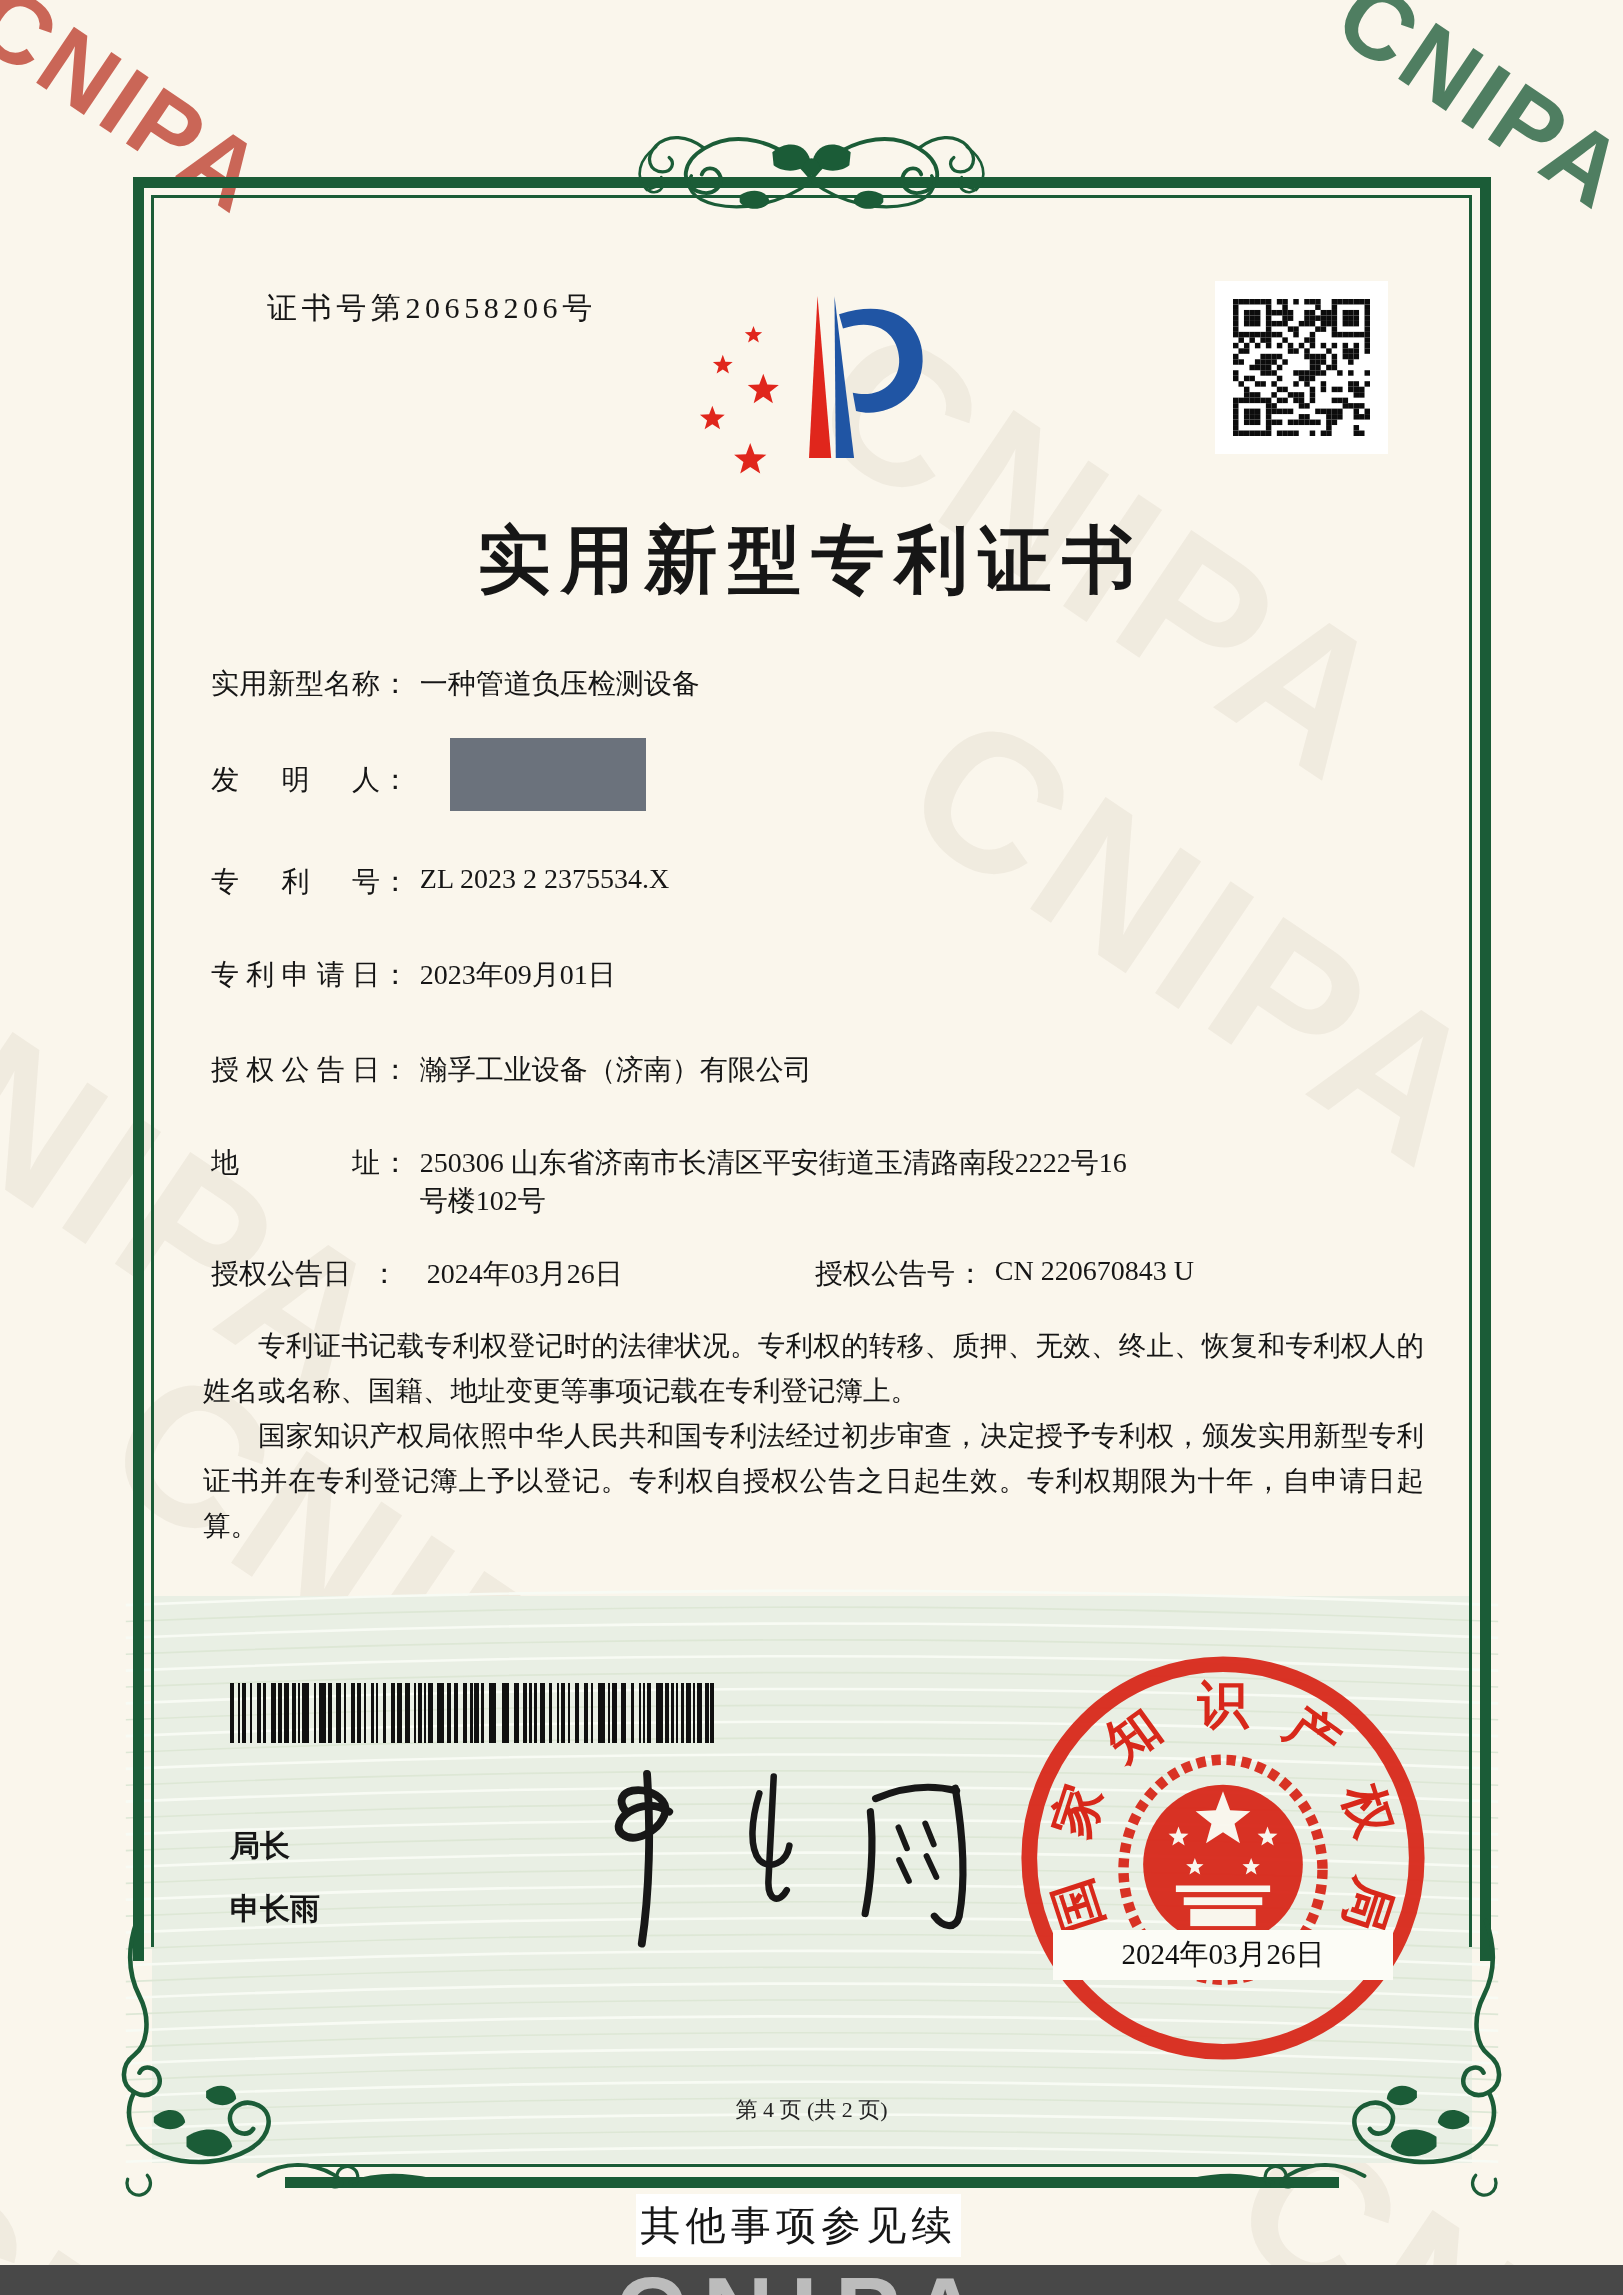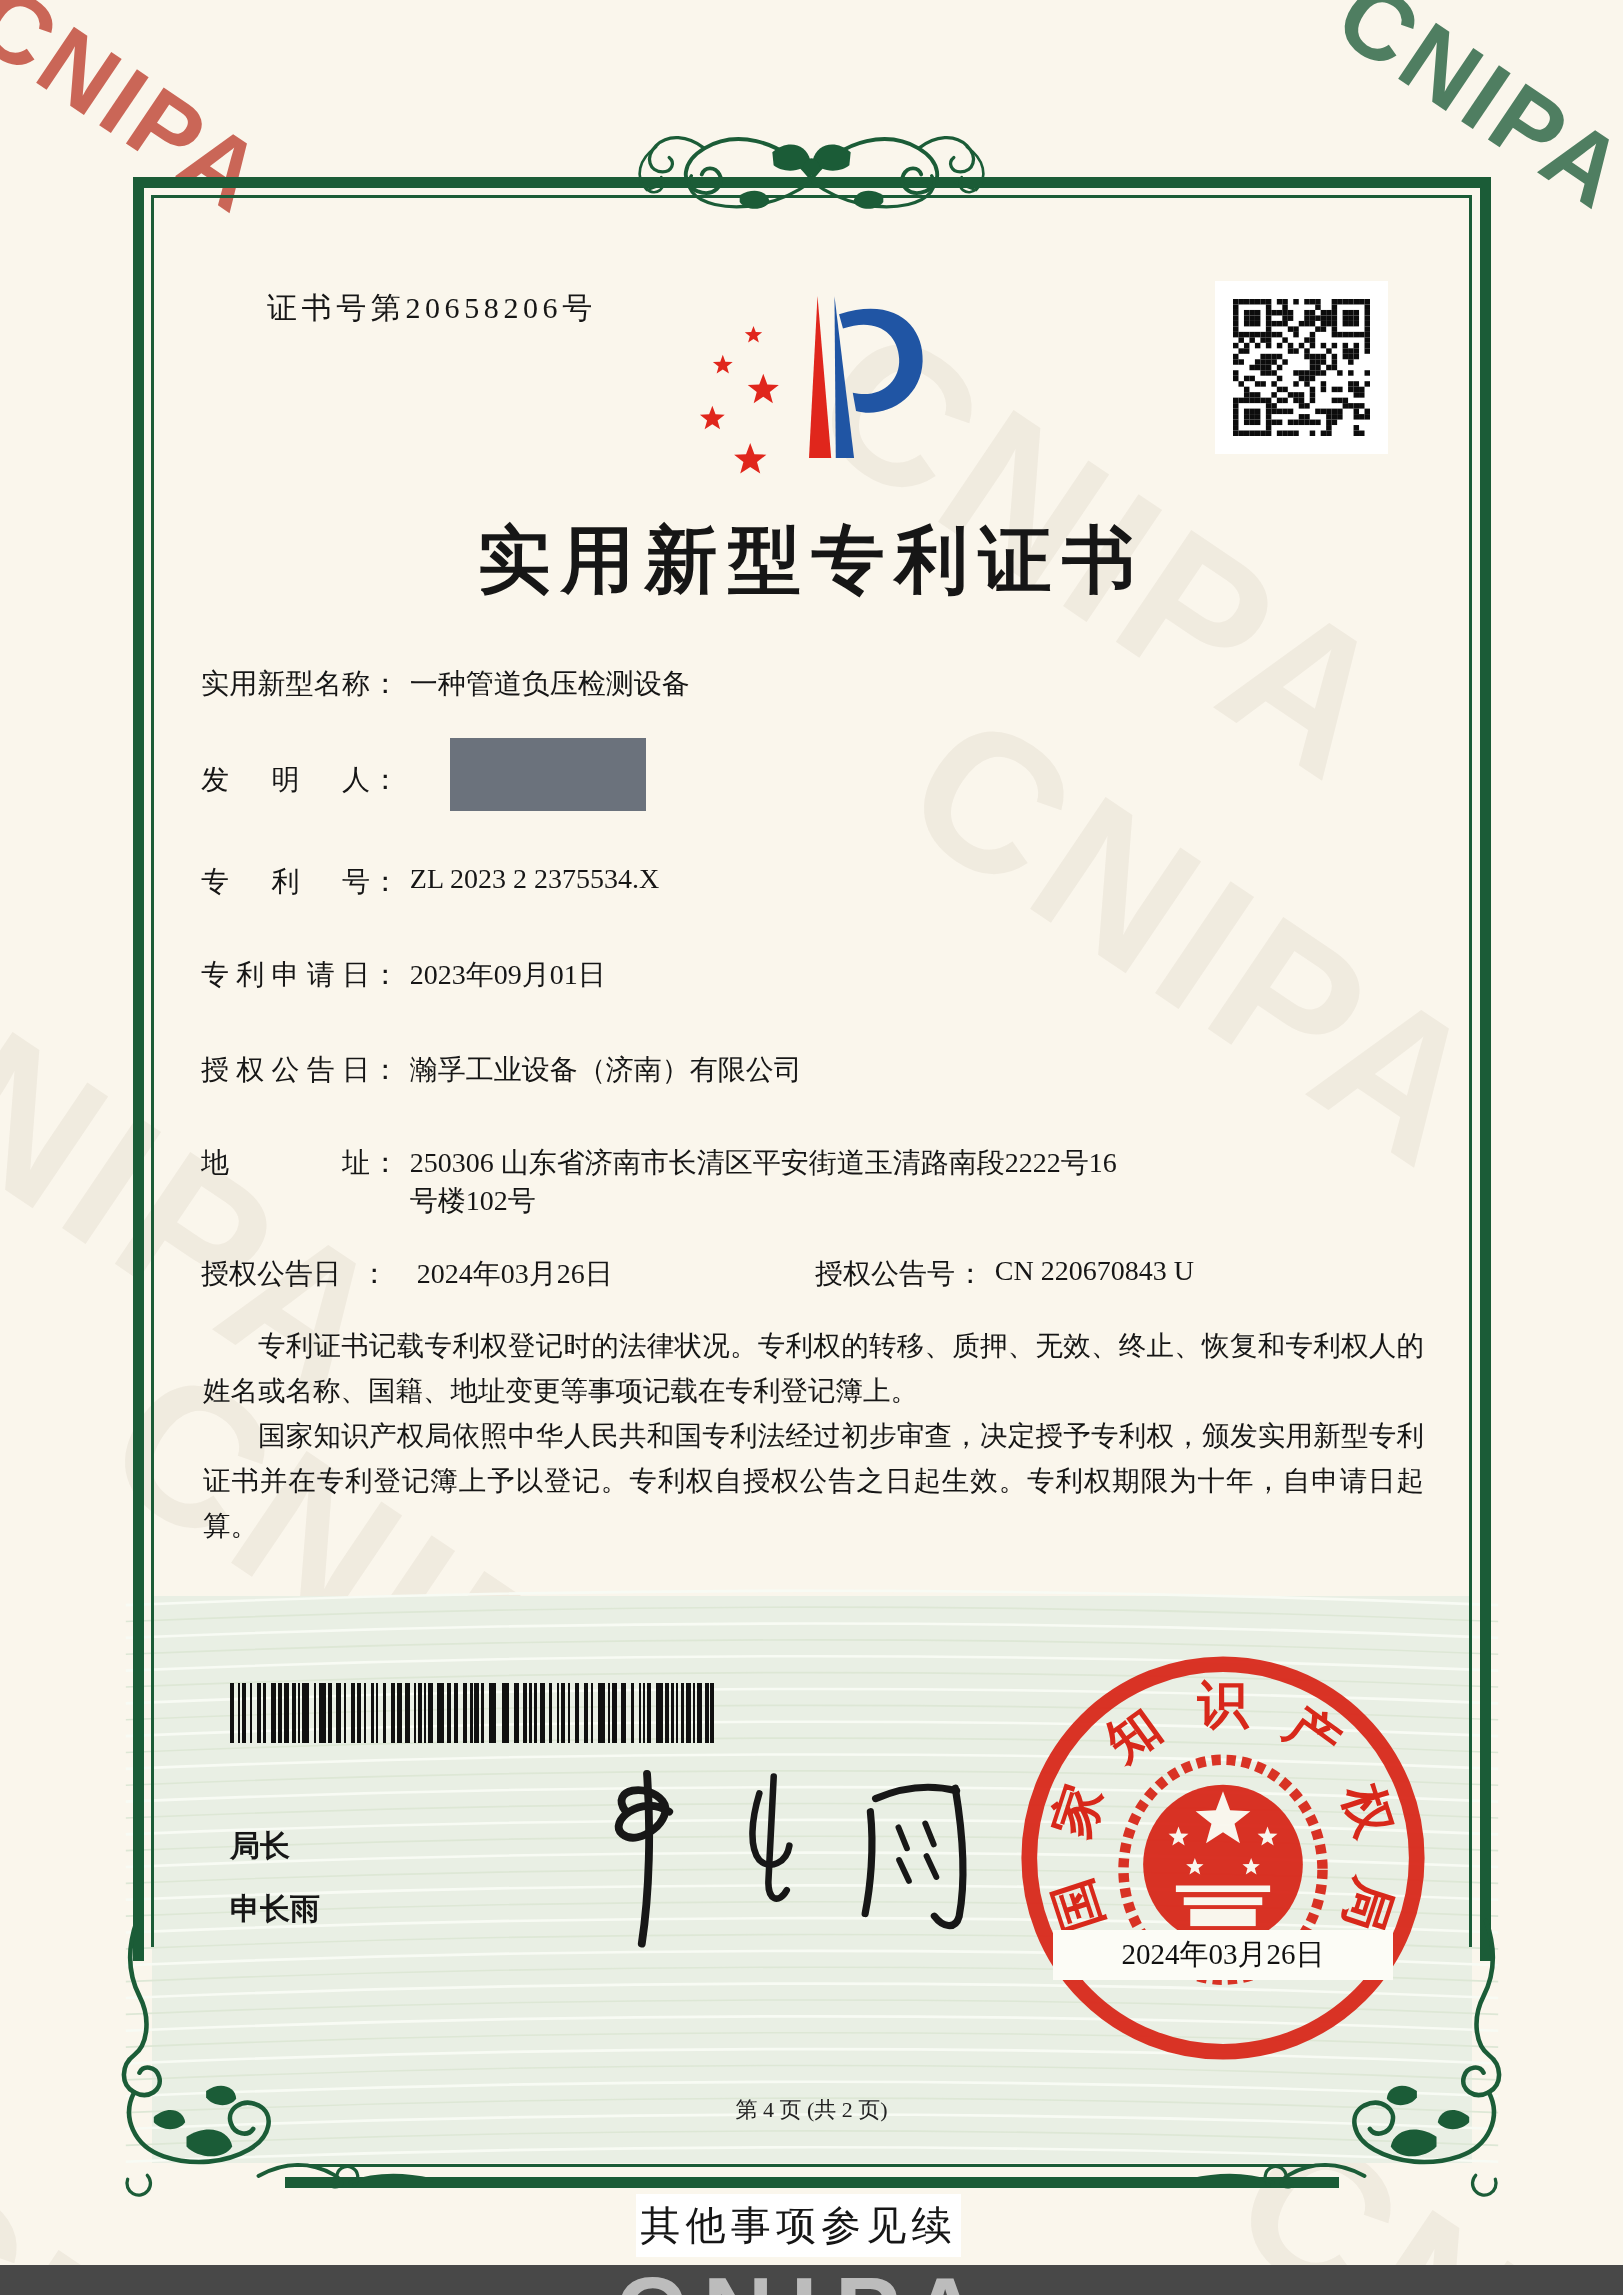--- a/index.html
+++ b/index.html
@@ -10,21 +10,21 @@
       white-space:nowrap;transform:rotate(34deg);transform-origin:left top;pointer-events:none;}
   .wm.faint{font-size:196px;letter-spacing:9.2px;color:rgba(170,158,128,0.12);}
   .wm.red{font-size:98px;letter-spacing:5.2px;color:rgba(188,62,45,0.78);}
   .wm.green{font-size:98px;letter-spacing:5.2px;color:rgba(36,96,62,0.80);}
   
   .b{position:absolute;background:#1b5c37;}
   
   .certno{position:absolute;left:267px;top:288px;font-size:30px;letter-spacing:4.6px;}
   .title{position:absolute;left:0;width:100%;top:512px;text-align:center;font-size:73px;
          font-weight:bold;letter-spacing:10.5px;}
-  .row{position:absolute;left:201px;font-size:28px;display:flex;align-items:flex-start;}
+  .row{position:absolute;left:211px;font-size:28px;display:flex;align-items:flex-start;}
   .lbl{display:inline-block;width:169px;text-align:justify;text-align-last:justify;}
   .lbl.nat{width:auto;text-align:left;text-align-last:auto;}
   .colon{margin:0 10.5px 0 1.3px;}
   .val{white-space:pre-wrap;}
   .val.addr{width:720px;}
   .redact{position:absolute;left:450px;top:738px;width:196px;height:73px;background:#6b727c;}
   .paras{position:absolute;left:203px;top:1323px;width:1221px;font-size:27.5px;line-height:45px;
          text-align:justify;}
   .paras p{margin:0;text-indent:55px;}
   .dir{position:absolute;left:230px;font-family:"Liberation Sans","DejaVu Sans",sans-serif;

